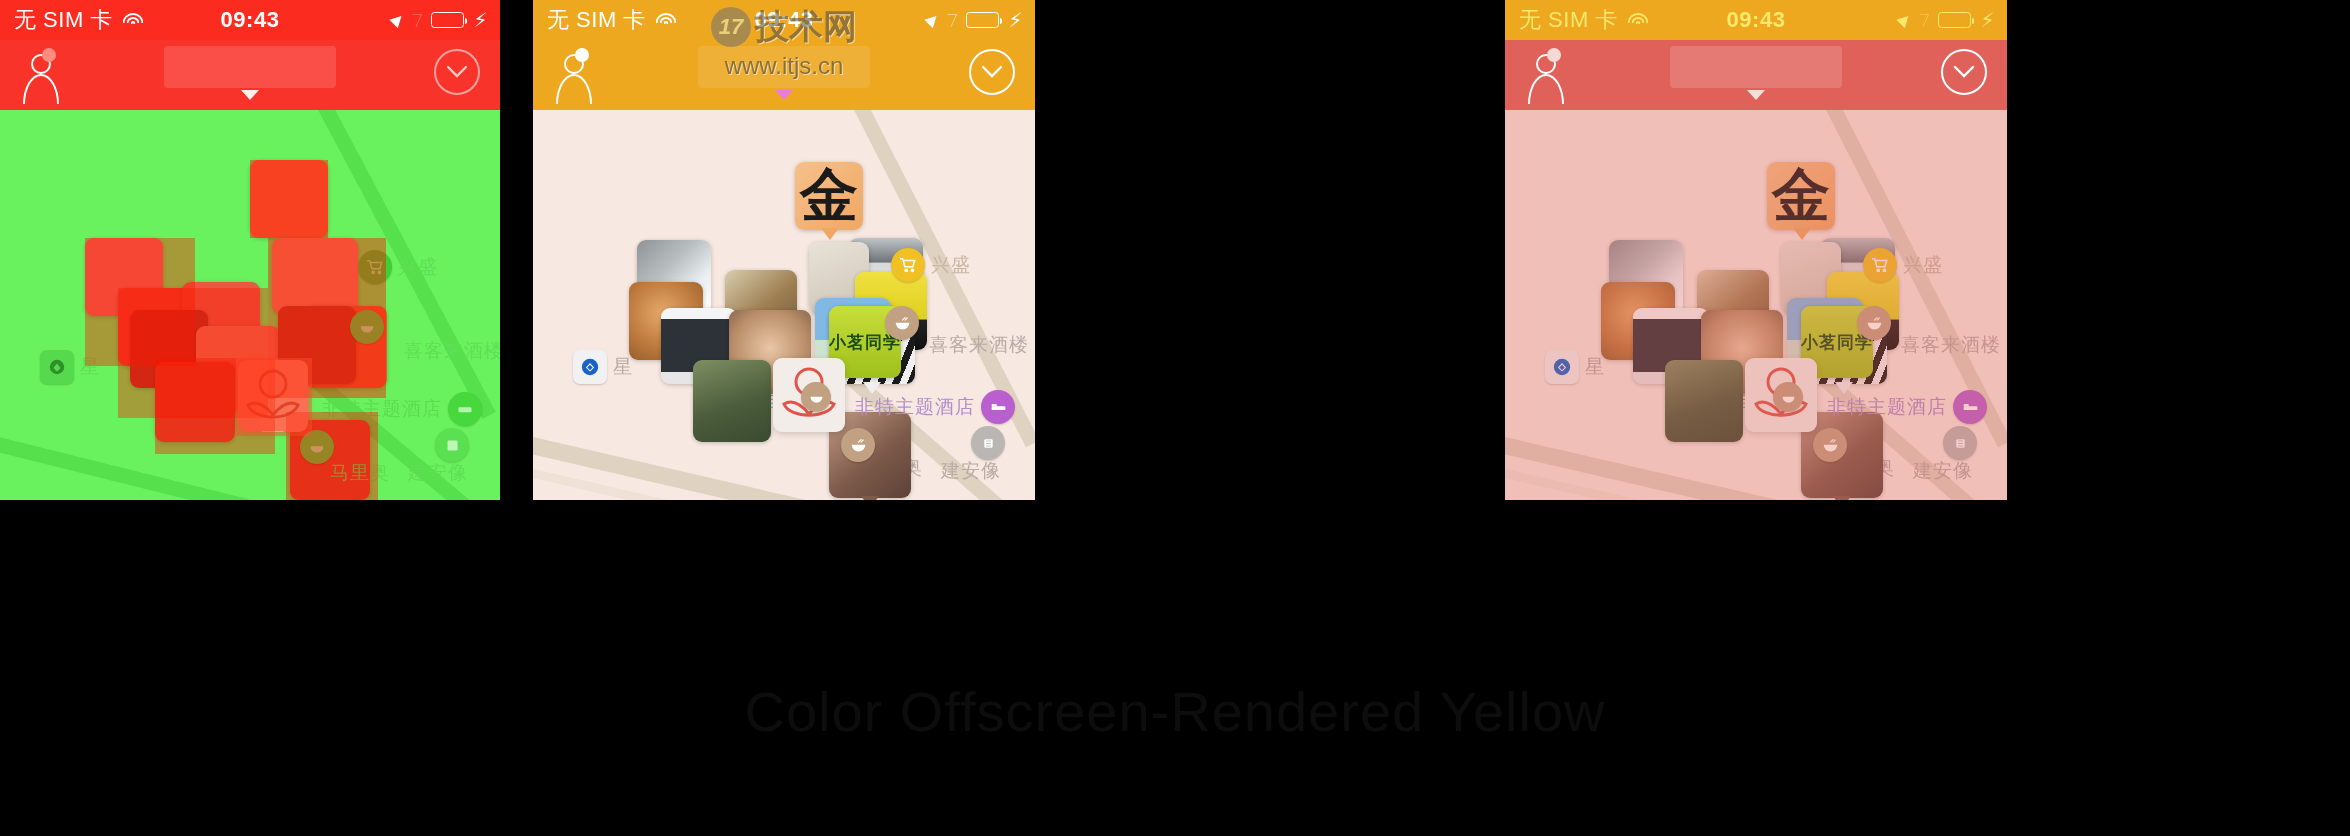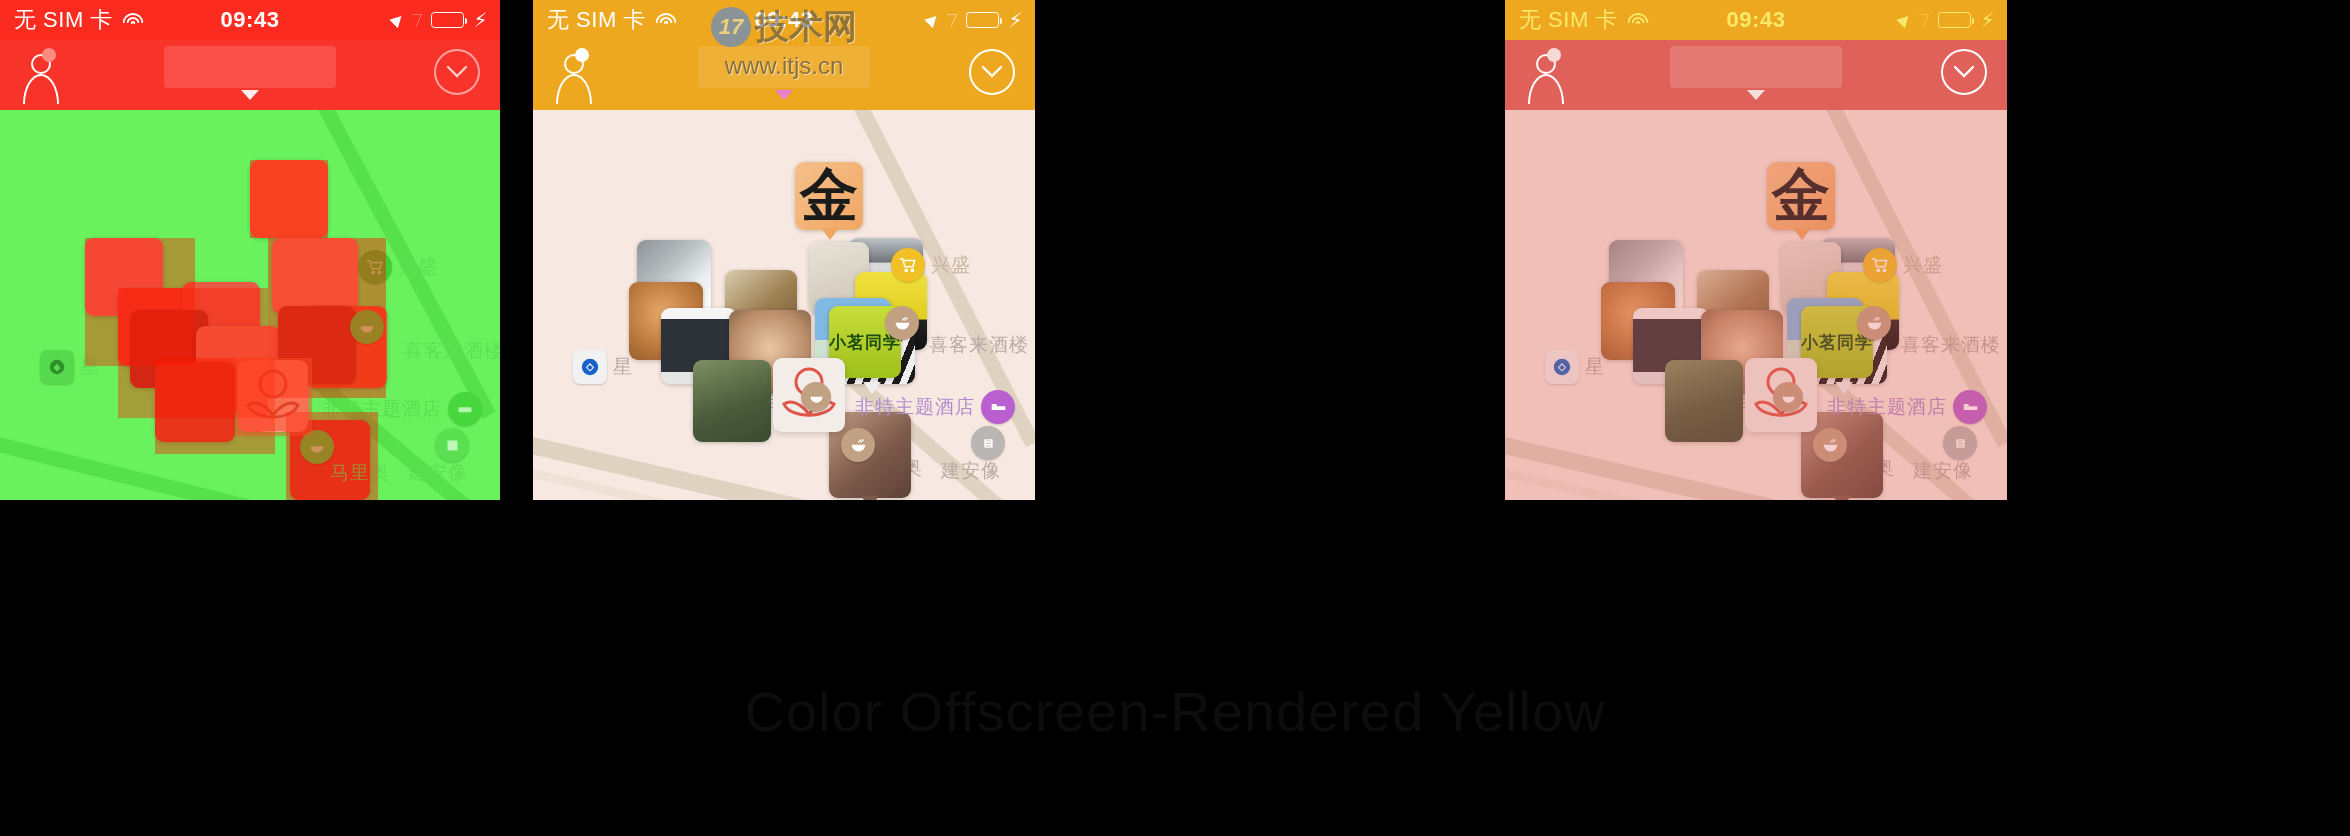--- a/index.html
+++ b/index.html
@@ -95,21 +95,21 @@
   .personmark svg { width:66px; height:62px; }
 
   
   .tint { position:absolute; inset:0; pointer-events:none; z-index:50; }
   .tint-blocks { position:absolute; inset:0; z-index:51; pointer-events:none; }
   .tblk { position:absolute; }
 
   .watermark { position:absolute; left:50%; transform:translateX(-50%); top:4px; z-index:60;
                text-align:center; opacity:.55; pointer-events:none; }
   .wm-row { display:flex; align-items:center; gap:4px; justify-content:center; }
-  .wm-logo { width:40px; height:40px; border-radius:50%; background:#3b82f6;
+  .wm-logo { width:40px; height:40px; border-radius:50%; background:#737373;
              color:#e8f2c8; font-size:22px; font-style:italic; font-weight:bold;
              display:flex; align-items:center; justify-content:center; }
   .wm-cn { font-size:34px; color:#4a4a4a; font-weight:bold; text-shadow:1px 1px 0 #fff; }
   .wm-url { font-size:24px; color:#3b3b3b; margin-top:2px; text-shadow:1px 1px 0 #fff; }
 
   .footer-note { position:absolute; left:0; right:0; bottom:92px; text-align:center;
                  font-size:56px; color:#0d0d0d; letter-spacing:1px; z-index:5; }
 </style>
 </head>
 <body>

